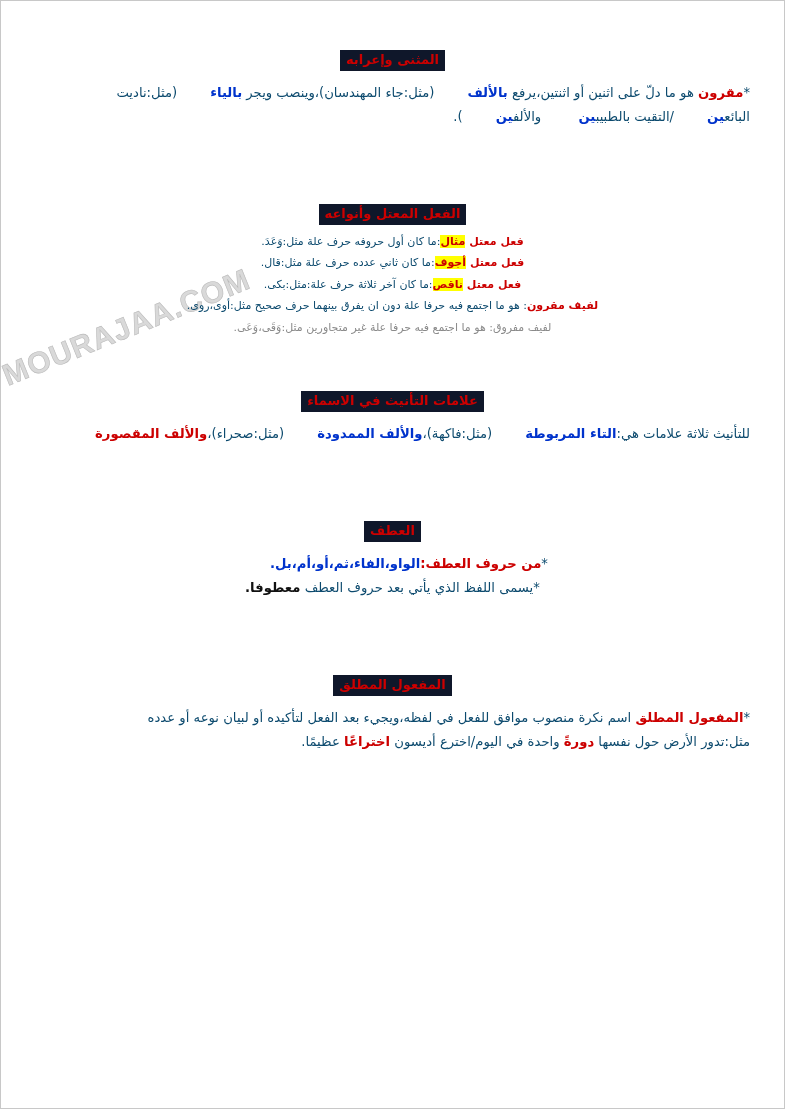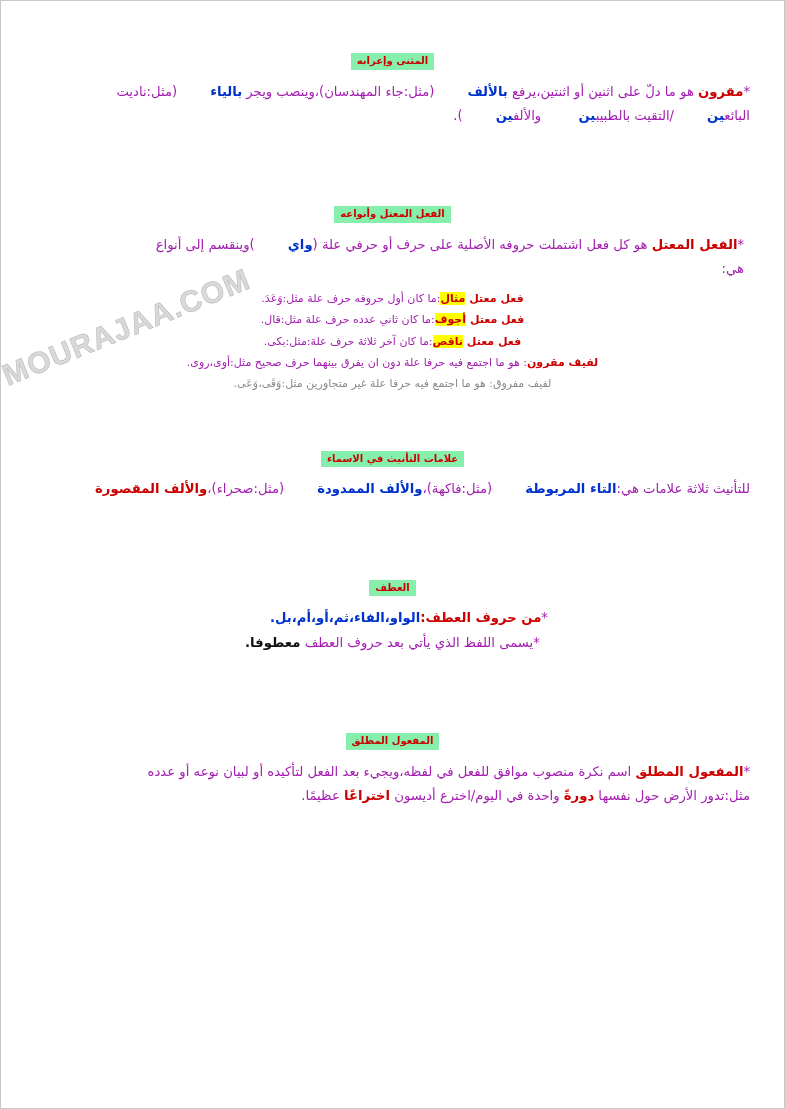--- a/index.html
+++ b/index.html
@@ -41,41 +41,41 @@
     position: relative;
     z-index: 10;
     padding: 48px 34px 20px 34px;
     direction: rtl;
     text-align: right;
   }
   .section { margin-bottom: 12px; }
   .sec-title-wrap { text-align: center; }
   .sec-title {
     display: inline-block;
-    background: #86efac;
+    background: #0f172a;
     color: #cc0000;
     font-weight: bold;
-    font-size: 10px;
+    font-size: 13px;
     padding: 1px 6px 2px 6px;
     line-height: 1.35;
   }
   .body-block {
     margin-top: 10px;
     font-size: 13.2px;
     line-height: 1.85;
     color: #111111;
     text-align: justify;
     text-justify: inter-word;
   }
   .body-block.centered { text-align: center; }
   .body-block.indent { padding: 0 6px; }
   .kw-red { color: #cc0000; font-weight: bold; }
   .kw-blue { color: #0033cc; font-weight: bold; margin-left: 33px; }
   .kw-dark { color: #111111; font-weight: bold; }
-  .plain { color: #a21caf; }
+  .plain { color: #0c4a6e; }
   .hl-yellow-text { background: #ffff00; color: #cc0000; font-weight: bold; }
   .hl-grey { color: #8a8a8a; }
   .list-lines {
     margin-top: 6px;
     font-size: 11px;
     line-height: 1.95;
     color: #111111;
     text-align: center;
   }
   .list-lines .row { white-space: normal; }
@@ -98,24 +98,20 @@
           <div class="row"><span class="plain">البائع</span><span class="kw-blue">ين</span><span class="plain">/التقيت بالطبيب</span><span class="kw-blue">ين</span><span class="plain"> والألف</span><span class="kw-blue">ين</span><span class="plain">).</span></div>
         </div>
     </div>
 
     <div class="gap-lg"></div>
 
     <div class="section">
       <div class="sec-title-wrap">
         <span class="sec-title">الفعل المعتل وأنواعه</span>
       </div>
-      <div class="body-block indent" id="body-1">
-          <div class="row"><span class="plain">*</span><span class="kw-red">الفعل المعتل</span><span class="plain"> هو كل فعل اشتملت حروفه الأصلية على حرف أو حرفي علة (</span><span class="kw-blue">واي</span><span class="plain">)وينقسم إلى أنواع</span></div>
-          <div class="row"><span class="plain">هي:</span></div>
-        </div>
       <div class="list-lines" id="items-1">
           <div class="row"><span class="kw-red">فعل معتل </span><span class="hl-yellow-text">مثال</span><span class="plain">:ما كان أول حروفه حرف علة مثل:وَعَدَ.</span></div>
           <div class="row"><span class="kw-red">فعل معتل </span><span class="hl-yellow-text">أجوف</span><span class="plain">:ما كان ثاني عدده حرف علة مثل:قال.</span></div>
           <div class="row"><span class="kw-red">فعل معتل </span><span class="hl-yellow-text">ناقص</span><span class="plain">:ما كان آخر ثلاثة حرف علة:مثل:بكى.</span></div>
           <div class="row"><span class="kw-red">لفيف مقرون</span><span class="plain">: هو ما اجتمع فيه حرفا علة دون ان يفرق بينهما حرف صحيح مثل:أوى،روى.</span></div>
           <div class="row"><span class="hl-grey">لفيف مفروق</span><span class="hl-grey">: هو ما اجتمع فيه حرفا علة غير متجاورين مثل:وَقَى،وَعَى.</span></div>
         </div>
     </div>
 
     <div class="gap-md"></div>

